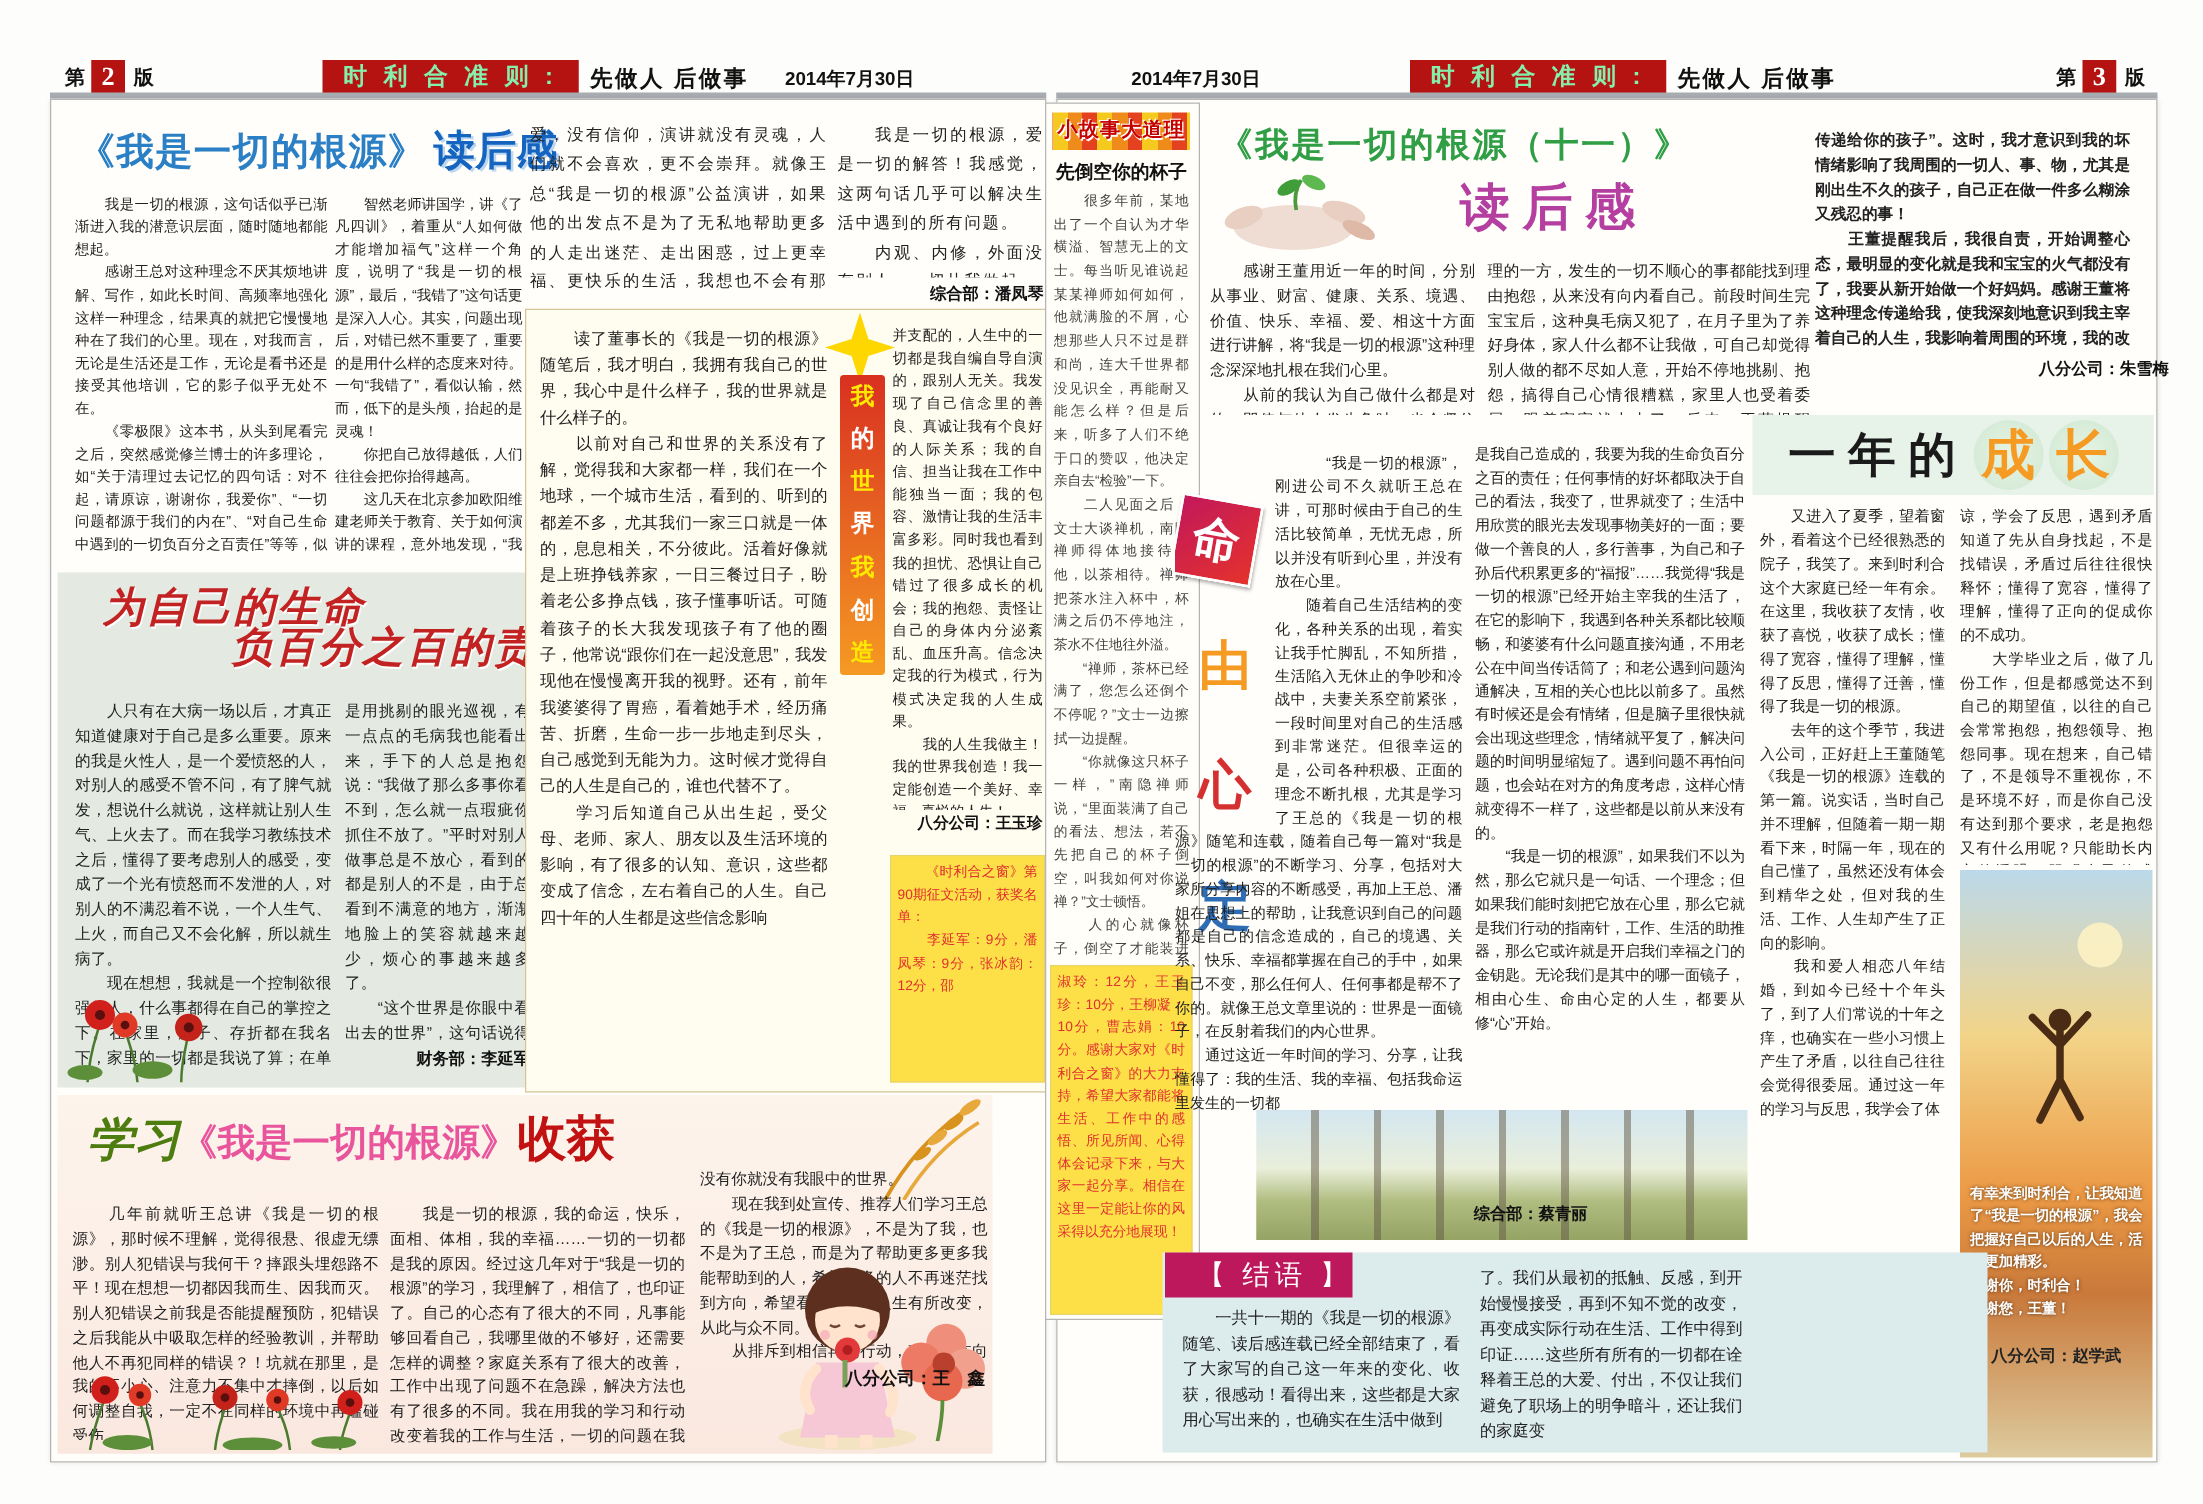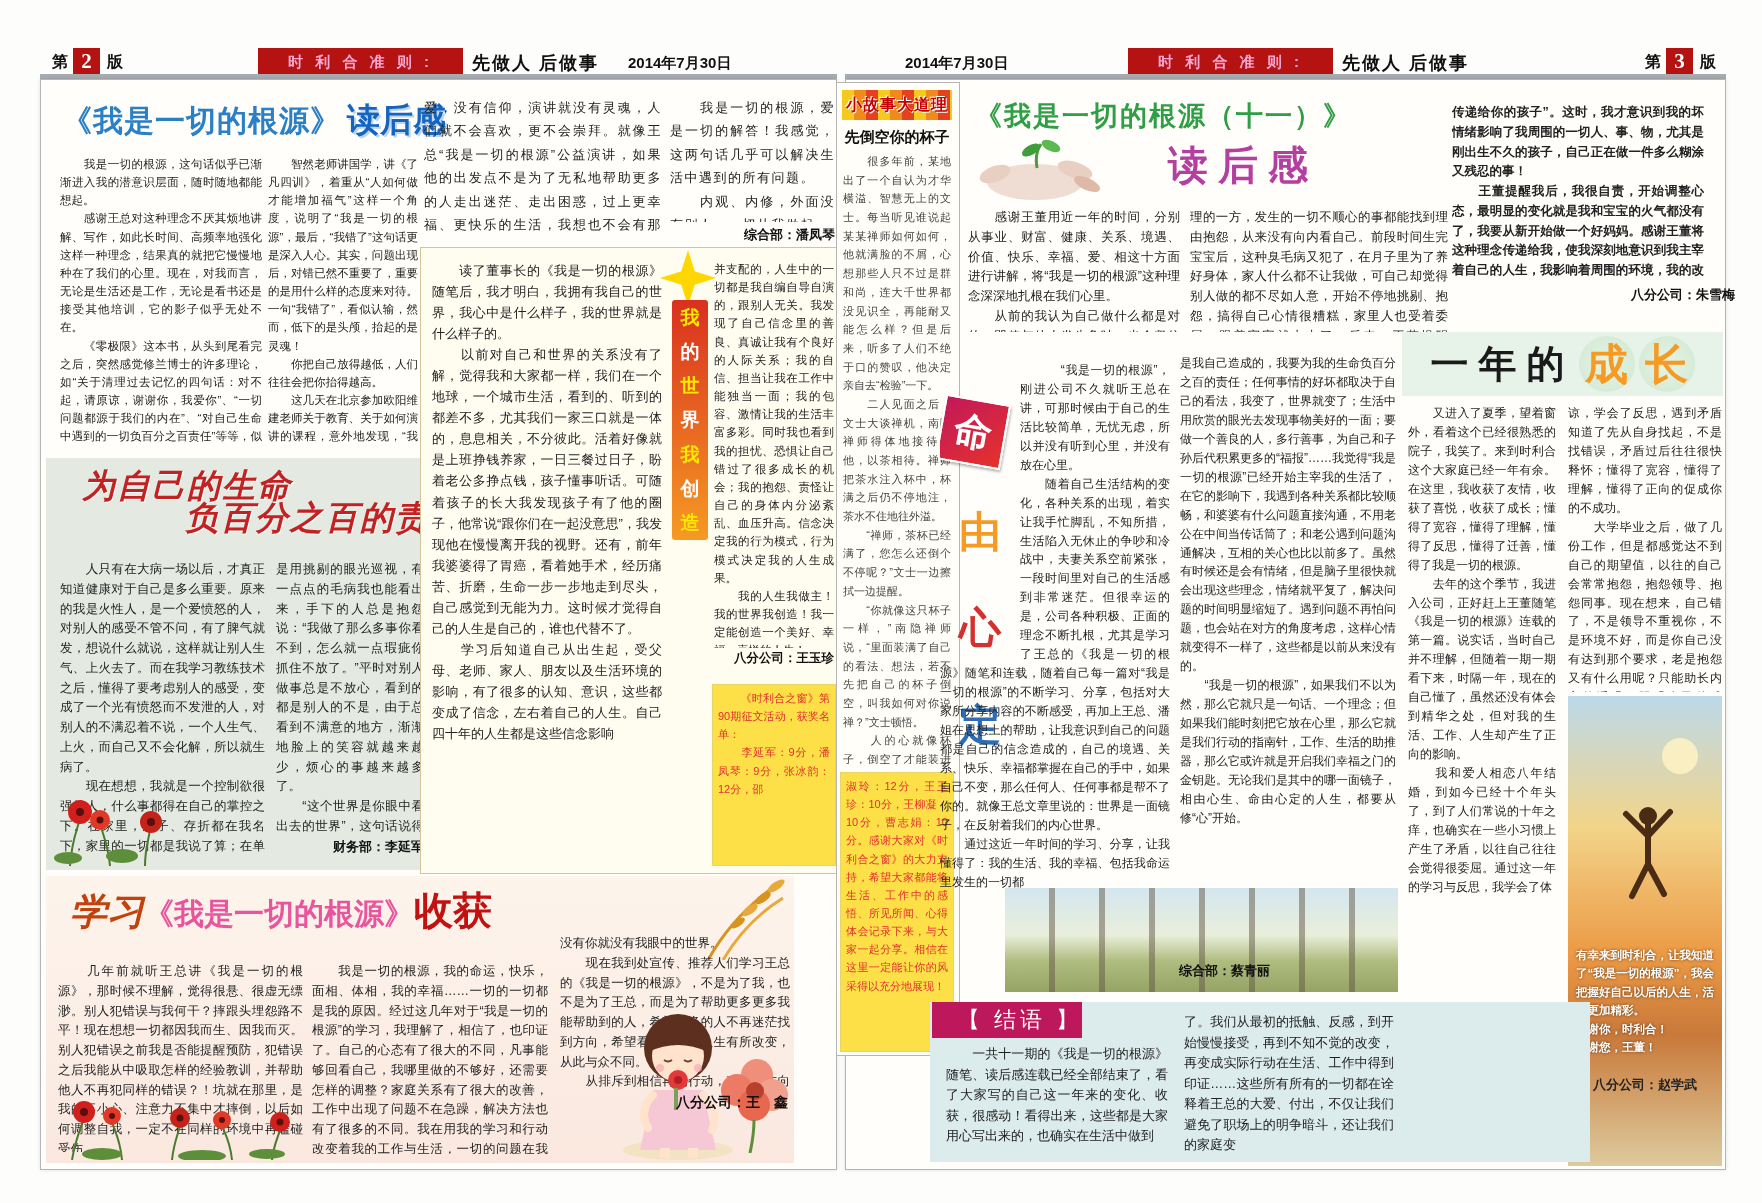--- a/index.html
+++ b/index.html
@@ -1,21 +1,21 @@
 <!DOCTYPE html>
 <html><head>
 <meta charset="utf-8">
 <style>
   html,body{margin:0;padding:0;background:#ffffff;font-family:"Liberation Sans",sans-serif;}
   .spread{position:relative;width:1762px;height:1203px;background:#fdfdfb;overflow:hidden;}
   .abs{position:absolute;}
   
   .pgword{font-size:16px;font-weight:bold;color:#111;}
   .pgnum{width:27px;height:27px;background:#b51212;color:#fff;font:bold 21px "Liberation Serif",serif;text-align:center;line-height:27px;}
-  .motto-box{background:#b51212;color:#f9a8d4;font-size:15px;font-weight:bold;letter-spacing:4px;text-align:center;line-height:27px;}
+  .motto-box{background:#b51212;color:#86efac;font-size:19px;font-weight:bold;letter-spacing:4px;text-align:center;line-height:27px;}
   .motto-txt{font-size:18px;font-weight:bold;color:#111;letter-spacing:2px;}
   .date{font-size:15px;font-weight:bold;color:#111;}
   .bar{background:#a7acb0;}
   .page{background:#fffefb;border:1px solid #b5b5b5;box-shadow:0 0 4px rgba(0,0,0,.12);}
   
   .txt{font-size:11.5px;line-height:1.58;color:#222;text-align:justify;white-space:pre-wrap;overflow:hidden;}
   .byline{font-weight:bold;color:#111;font-size:13px;text-align:right;}
   
   .a1-t1{font-size:30px;font-weight:bold;color:#2a7fc5;letter-spacing:1px;}
   .a1-t2{font-size:33px;font-weight:900;color:#1565c0;margin-left:6px;text-shadow:2px 2px 0 #bcd6ef;}
@@ -26,21 +26,21 @@
   
   .mb-box{background:#fffdf0;border:1px solid #d4c49a;}
   .mb-strip{background:linear-gradient(180deg,#d93020,#f59a23);display:flex;flex-direction:column;align-items:center;justify-content:space-around;border-radius:3px;}
   .mb-strip span{font-size:19px;font-weight:900;line-height:1;}
   .mb-strip span:nth-child(odd){color:#ffe900;}
   .mb-strip span:nth-child(even){color:#ffffff;}
   .star{background:#ffd700;clip-path:polygon(50% 0,62% 38%,100% 50%,62% 62%,50% 100%,38% 62%,0 50%,38% 38%);}
   .notice{background:#fde047;border:1px solid #e8d56a;color:#e03030;font-size:11px;line-height:1.65;text-align:justify;white-space:pre-wrap;overflow:hidden;padding:4px 5px;box-sizing:border-box;}
   
   .a3-box{background:linear-gradient(180deg,#fdf4ec,#fae8df);}
-  .a3-pre{font-size:37px;font-weight:900;color:#c2410c;font-style:italic;}
+  .a3-pre{font-size:37px;font-weight:900;color:#4d7c0f;font-style:italic;}
   .a3-book{font-size:30px;font-weight:bold;color:#e8559d;}
   .a3-sub{font-size:39px;font-weight:900;color:#c11111;}
   
   .story-box{background:#fffef8;border:1px solid #b5b5b5;}
   .s-banner{background:repeating-linear-gradient(90deg,#f6c91e 0 12px,#ef8b1a 12px 24px,#e4411f 24px 36px);color:#c40000;font-weight:900;font-size:16px;text-align:center;line-height:30px;letter-spacing:1px;text-shadow:1px 1px 0 #fff,-1px -1px 0 #fff;}
   .s-title{font-size:15px;font-weight:bold;color:#111;text-align:center;}
   
   .r1-t1{font-size:27px;font-weight:900;color:#2f9e44;letter-spacing:2px;font-family:"DejaVu Serif",serif;}
   .r1-t2{font-size:40px;font-weight:bold;color:#b43fa0;letter-spacing:10px;}
   .ming-diamond{width:62px;height:62px;background:linear-gradient(135deg,#c2185b,#e5322c);transform:rotate(10deg);border:2px solid #fff;box-shadow:1px 2px 3px rgba(0,0,0,.3);color:#fff;font-size:38px;font-weight:900;display:flex;align-items:center;justify-content:center;font-family:"DejaVu Serif",serif;}

